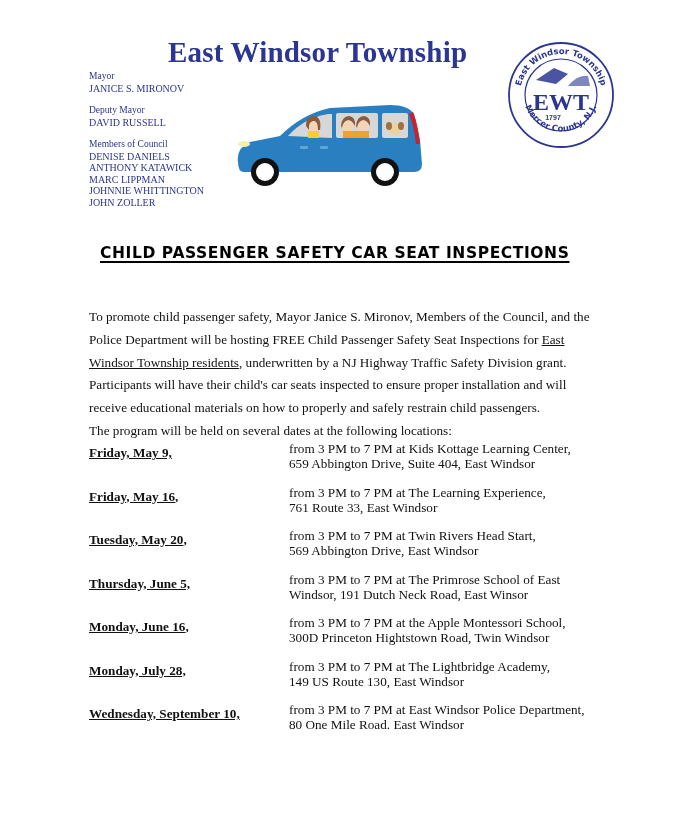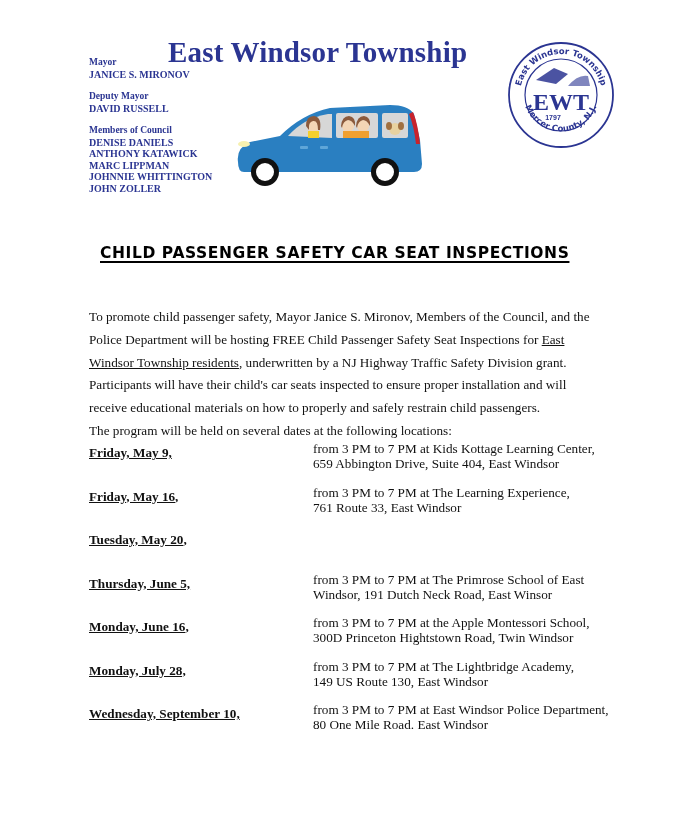--- a/index.html
+++ b/index.html
@@ -1,31 +1,31 @@
 <!DOCTYPE html>
 <html><head>
   <meta charset="utf-8">
   <style>
     html, body { margin: 0; padding: 0; background: #ffffff; }
     body { width: 683px; height: 832px; position: relative; overflow: hidden; font-family: "Liberation Serif", serif; color: #111; }
     .title { position: absolute; left: 168px; top: 36px; font-size: 29px; font-weight: bold; color: #2b3592; letter-spacing: 0.2px; white-space: nowrap; }
-    .officials { position: absolute; left: 89px; top: 57px; color: #2b3592; font-weight: bold; font-size: 10px; line-height: 11.5px; }
+    .officials { position: absolute; left: 89px; top: 71px; color: #2b3592; font-weight: normal; font-size: 10px; line-height: 11.5px; }
     .officials .role { font-size: 9.5px; }
     .officials .gap { height: 11px; }
     .seal { position: absolute; left: 506px; top: 40px; width: 110px; height: 110px; }
     .car { position: absolute; left: 230px; top: 100px; width: 195px; height: 90px; }
     .heading { position: absolute; left: 100px; top: 244px; font-family: "DejaVu Sans", sans-serif; font-weight: bold; font-size: 15.5px; text-decoration: underline; text-decoration-thickness: 2px; text-underline-offset: 3px; letter-spacing: 0.6px; white-space: nowrap; color: #000000; }
     .para { position: absolute; left: 89px; top: 306px; width: 520px; font-size: 13.2px; line-height: 22.8px; }
     .para p { margin: 0; white-space: nowrap; }
     .u { text-decoration: underline; }
     .events { position: absolute; left: 89px; top: 441px; width: 520px; }
     .event { position: relative; height: 43.5px; font-size: 13.2px; line-height: 15px; }
     .event .date { position: absolute; left: 0; top: 4px; font-weight: bold; white-space: nowrap; }
     .event .date .d { text-decoration: underline; }
-    .event .loc { position: absolute; left: 200px; top: 0; white-space: nowrap; margin-left: 24px; }
+    .event .loc { position: absolute; left: 200px; top: 0; white-space: nowrap; }
   </style>
 </head>
 <body>
 
 <div class="title">East Windsor Township</div>
 
 <div class="officials">
   <div class="role">Mayor</div>
   <div>JANICE S. MIRONOV</div>
   <div class="gap"></div>
@@ -102,20 +102,24 @@
   </div>
   <div class="event">
     <div class="date"><span class="d">Friday, May 16</span><span>,</span></div>
     <div class="loc">
         <div>from 3 PM to 7 PM at The Learning Experience,</div>
         <div>761 Route 33, East Windsor</div>
       </div>
   </div>
   <div class="event">
     <div class="date"><span class="d">Tuesday, May 20</span><span>,</span></div>
+    <div class="loc">
+        <div>from 3 PM to 7 PM at Twin Rivers Head Start,</div>
+        <div>569 Abbington Drive, East Windsor</div>
+      </div>
   </div>
   <div class="event">
     <div class="date"><span class="d">Thursday, June 5,</span><span></span></div>
     <div class="loc">
         <div>from 3 PM to 7 PM at The Primrose School of East</div>
         <div>Windsor, 191 Dutch Neck Road, East Winsor</div>
       </div>
   </div>
   <div class="event">
     <div class="date"><span class="d">Monday, June 16</span><span>,</span></div>

